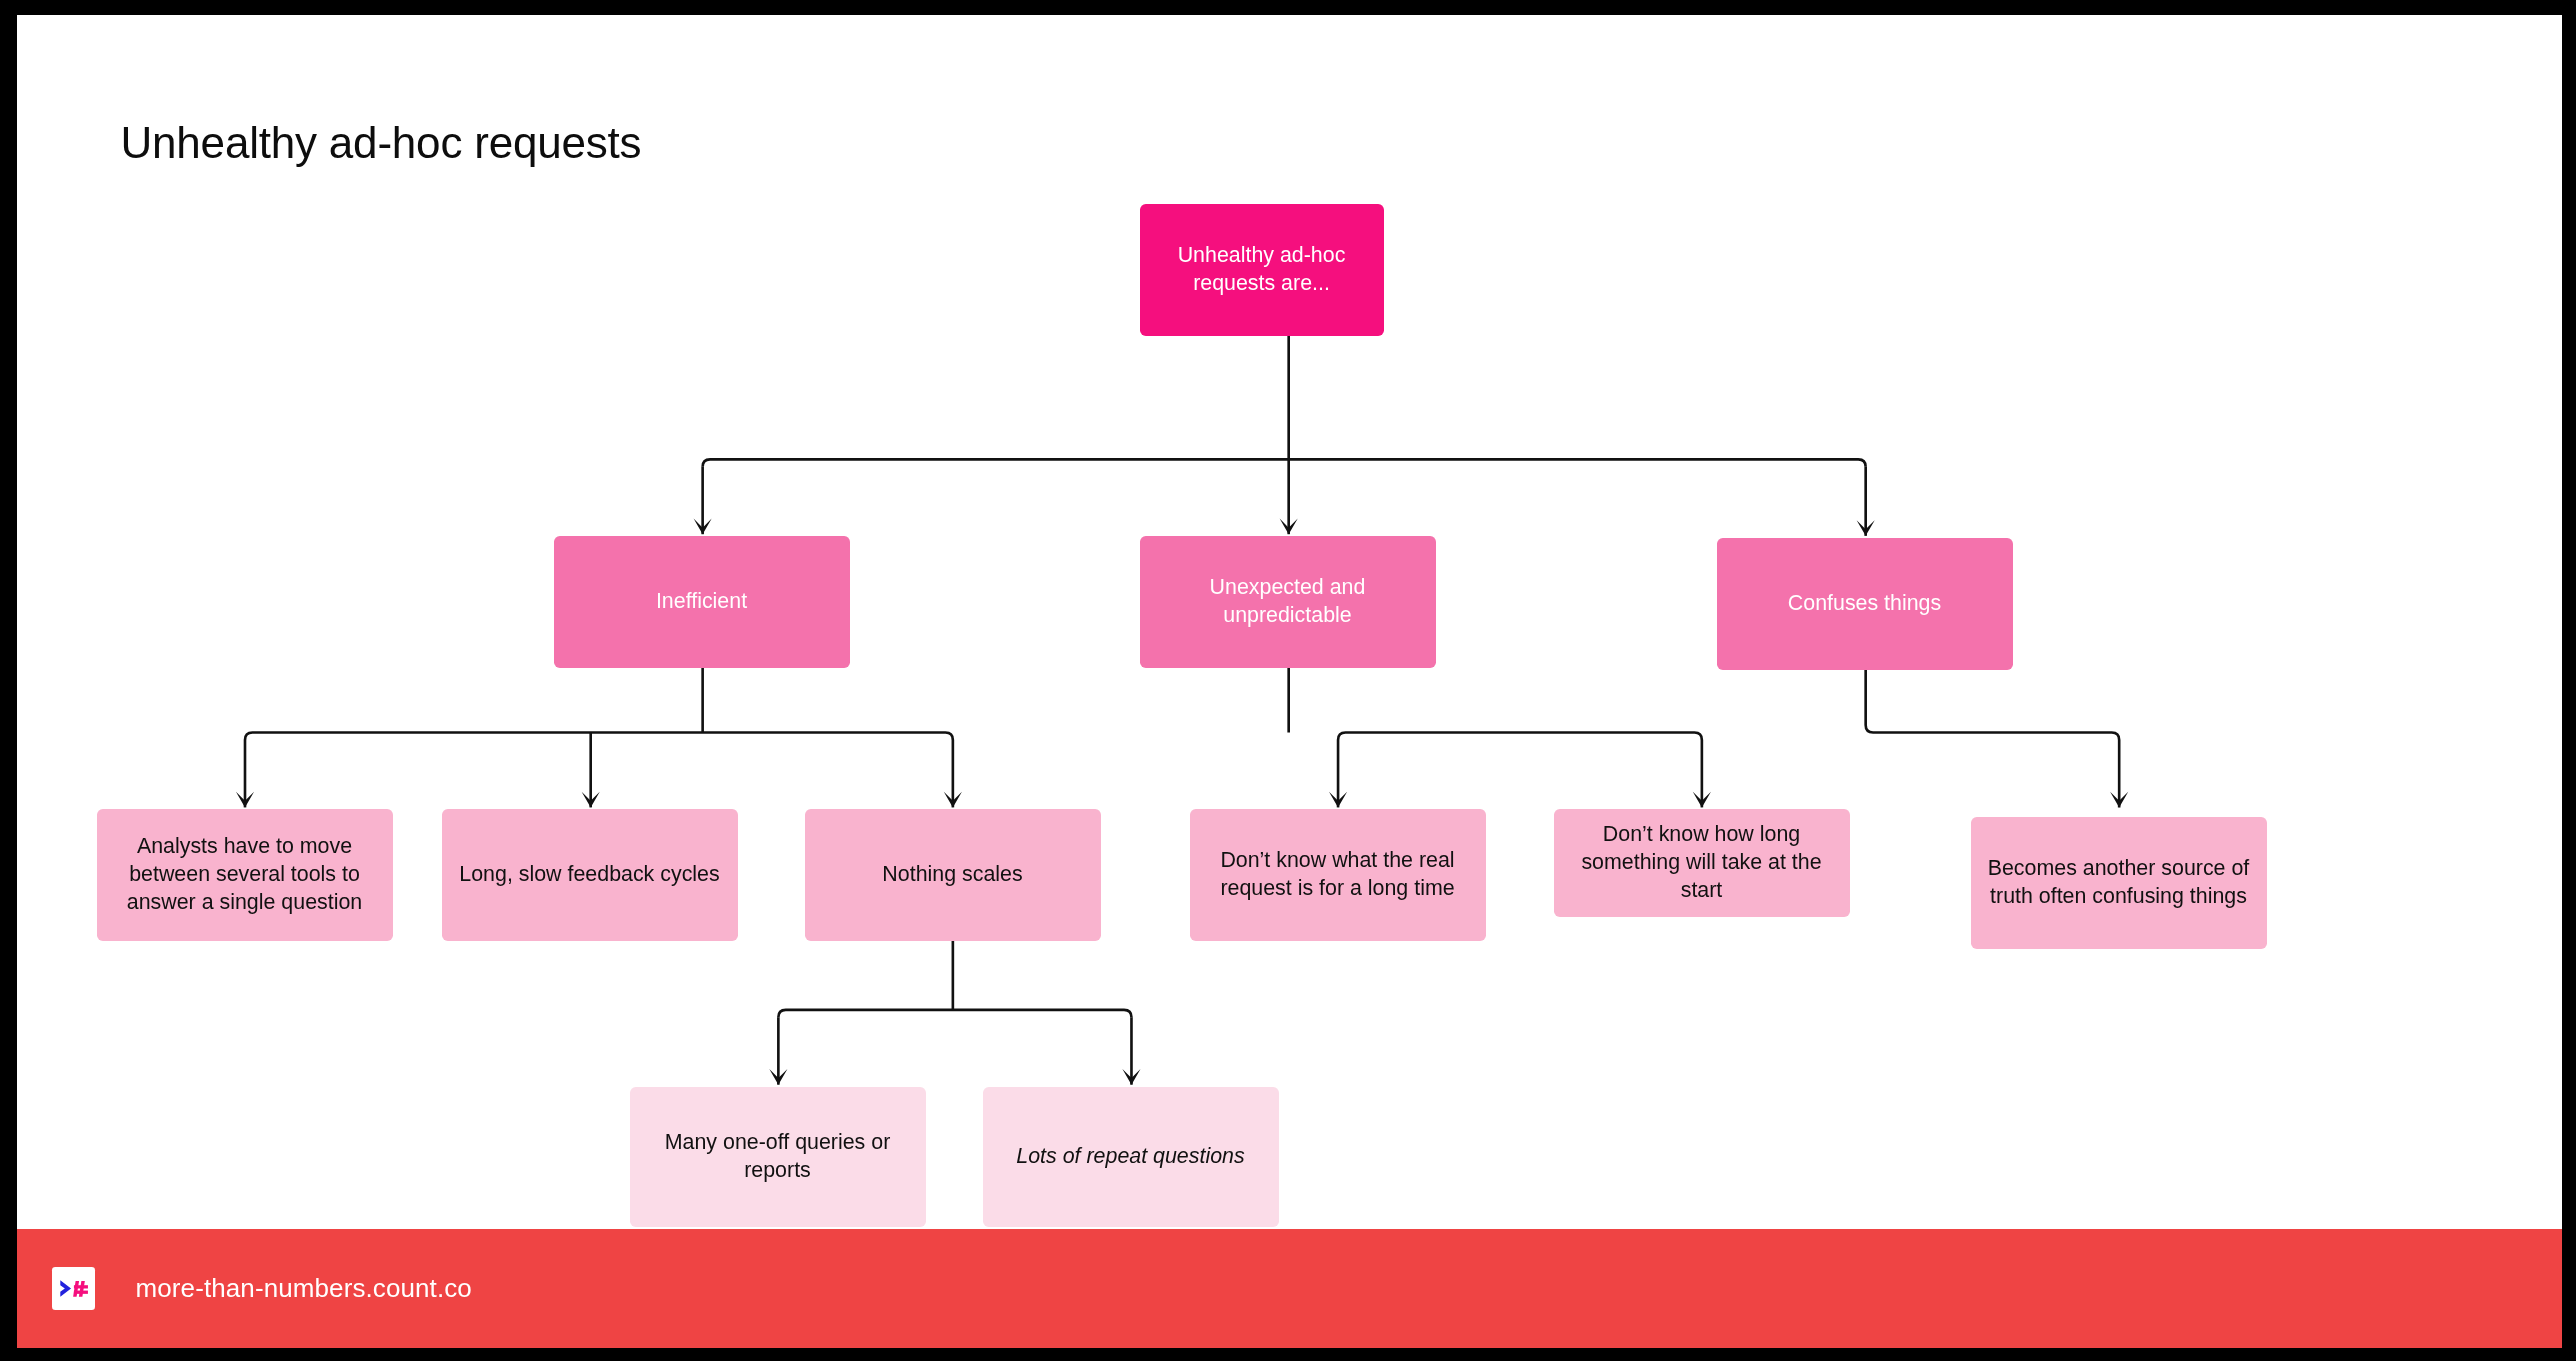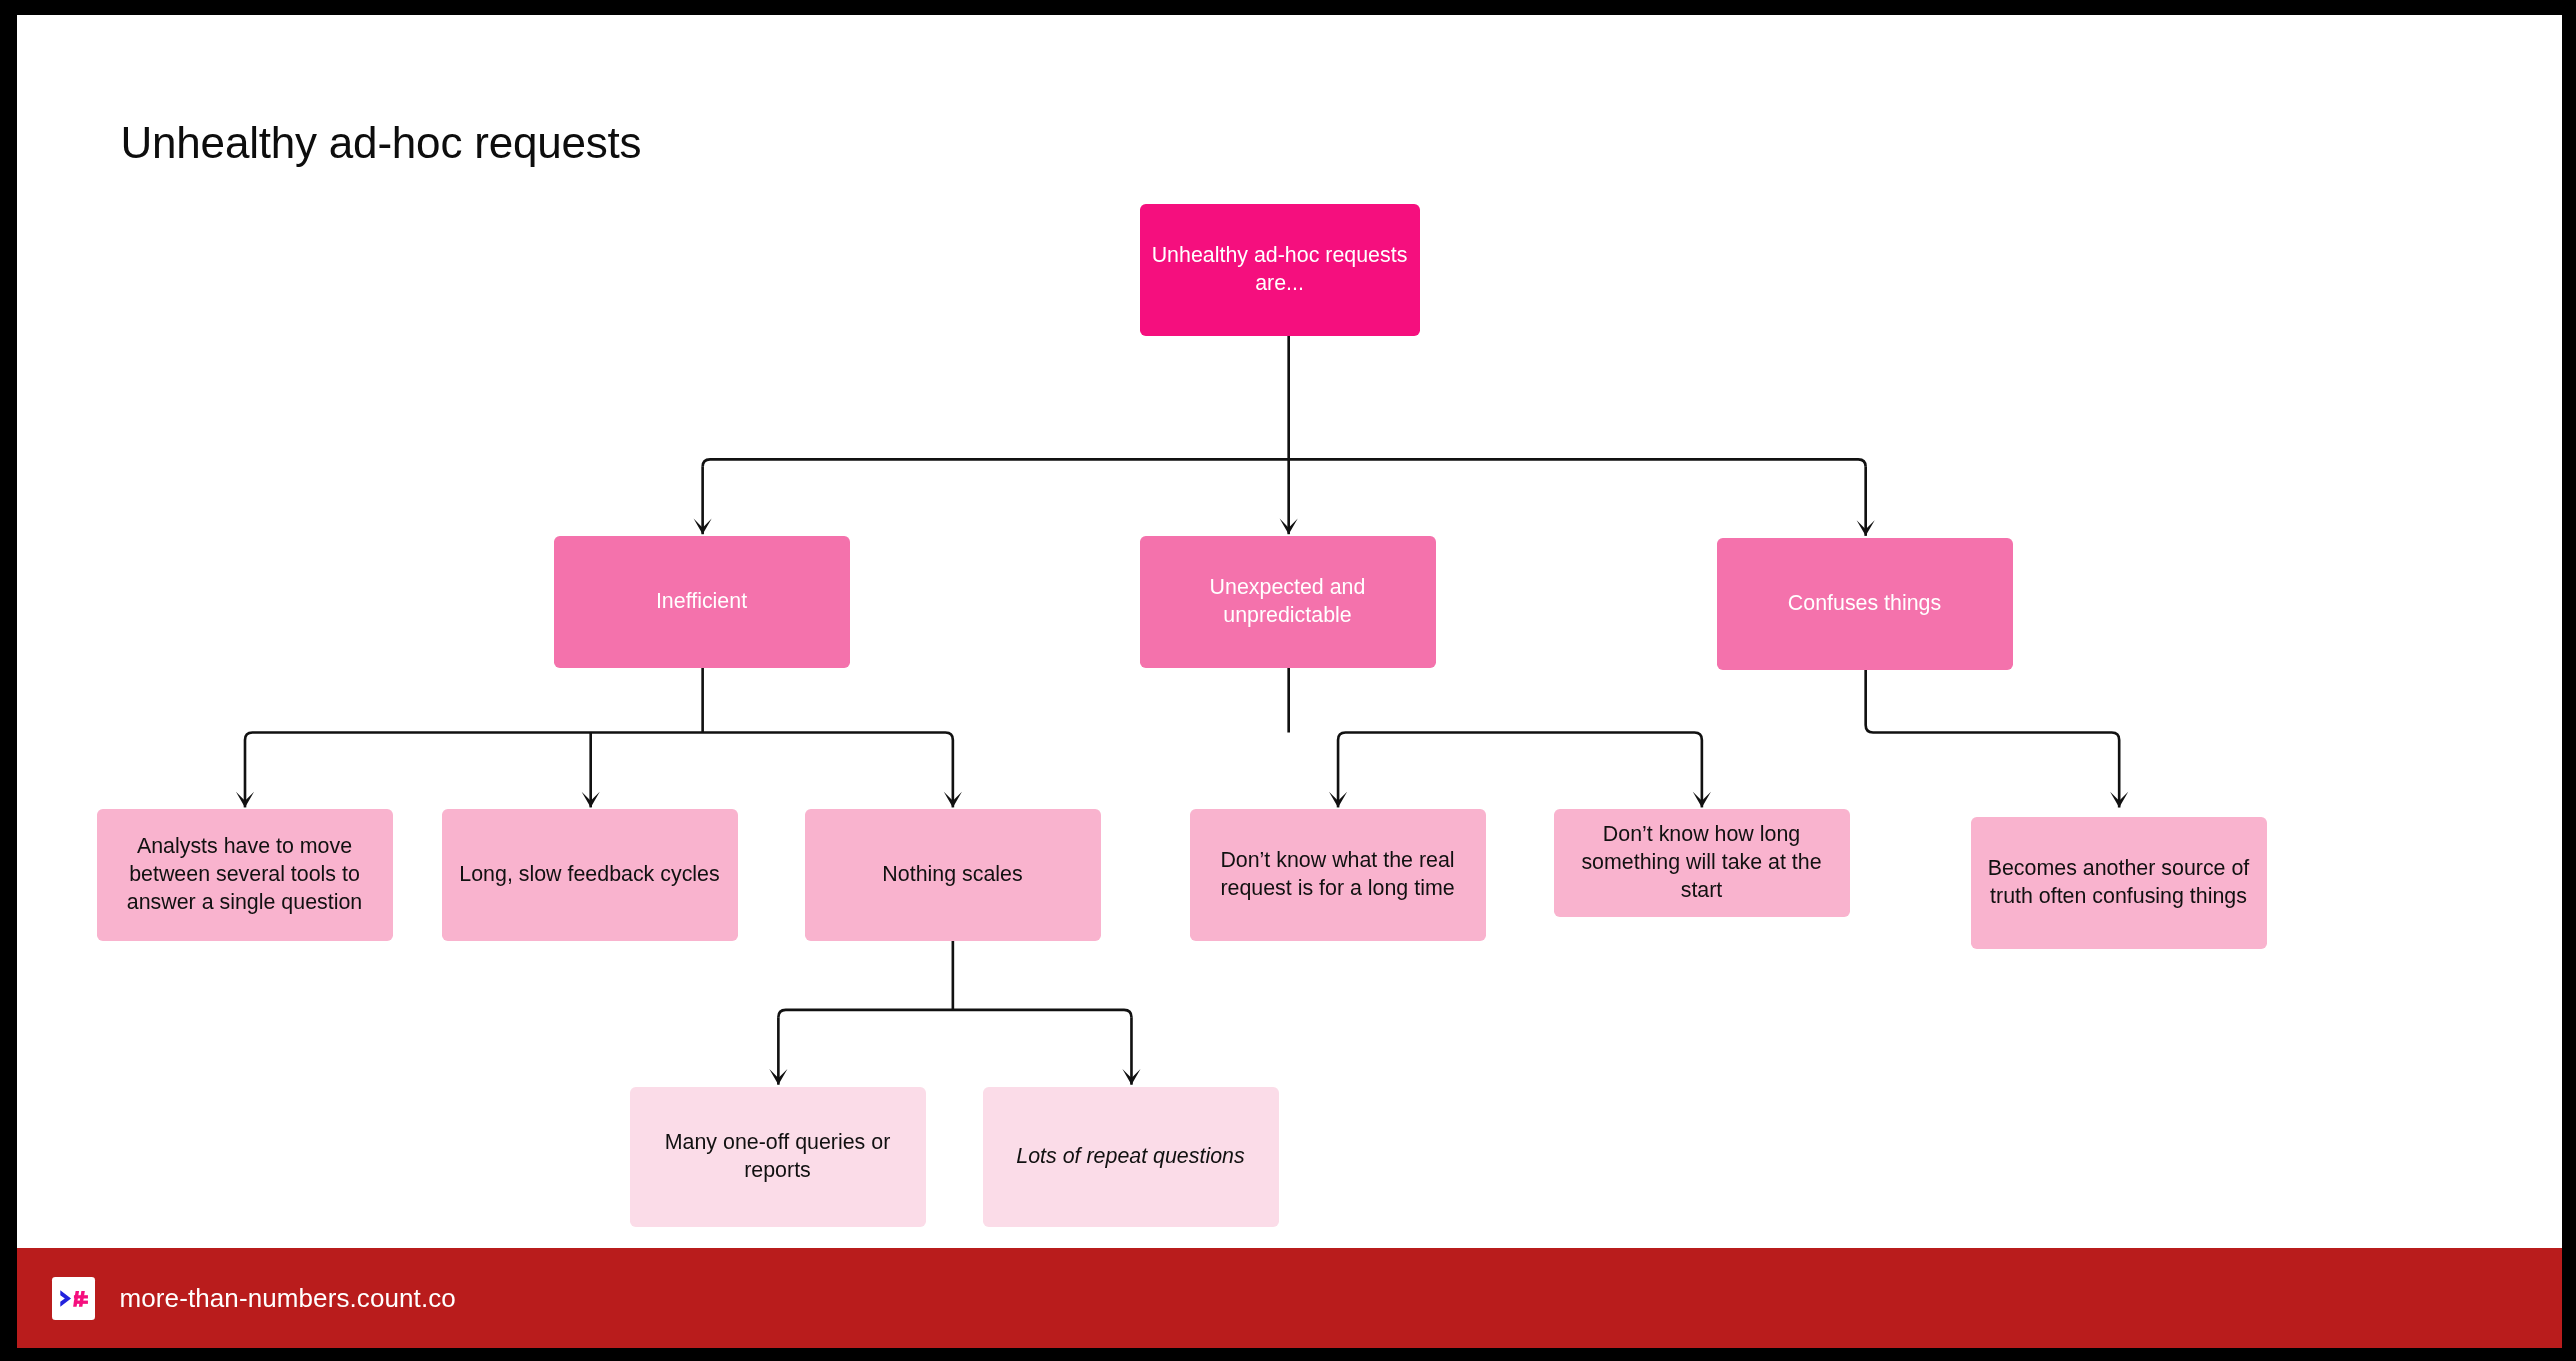--- a/index.html
+++ b/index.html
@@ -73,26 +73,27 @@
   .lvl0 { background: #F50F7E; color: #ffffff; font-size: 21.4px; }
   .lvl1 { background: #F472AC; color: #ffffff; font-size: 21.4px; }
   .lvl2 { background: #F9B3CE; color: #111111; font-size: 21.4px; }
   .lvl3 { background: #FBDCE8; color: #111111; font-size: 21.4px; }
 
   #footer {
     position: absolute;
     left: 0;
     bottom: 0;
     width: 2545px;
-    height: 100px;
-    background: #b91c1c;
+    height: 119px;
+    background: #ef4444;
     display: flex;
     align-items: center;
     padding-left: 35px;
     box-sizing: border-box;
+    gap: 16px;
   }
 
   #footer-logo {
     width: 43px;
     height: 43px;
     background: #ffffff;
     border-radius: 3.3px;
     display: flex;
     align-items: center;
     justify-content: center;
@@ -156,21 +157,21 @@
         <path d="M 1137 1125 L 1137 1209" fill="none" stroke="#111111" stroke-width="3.2" stroke-linecap="butt"></path>
         <path d="M 925 1218
         Q 925 1209 934 1209
         L 1345 1209
         Q 1354 1209 1354 1218" fill="none" stroke="#111111" stroke-width="3.2" stroke-linecap="butt"></path>
         <path d="M 925 1218 L 925 1300" fill="none" stroke="#111111" stroke-width="3.2" stroke-linecap="butt"></path>
         <path d="M 914 1281 L 925 1300 L 936 1281 L 925 1292 Z" fill="#111111"></path>
         <path d="M 1354 1218 L 1354 1300" fill="none" stroke="#111111" stroke-width="3.2" stroke-linecap="butt"></path>
         <path d="M 1343 1281 L 1354 1300 L 1365 1281 L 1354 1292 Z" fill="#111111"></path>
       </svg>
-  <div class="node lvl0" style="left: 1123px; top: 189px; width: 280px; height: 132px;">
+  <div class="node lvl0" style="left: 1123px; top: 189px; width: 244px; height: 132px;">
         <span class="node-label">Unhealthy ad-hoc requests are...</span>
       </div>
       <div class="node lvl1" style="left: 537px; top: 521px; width: 296px; height: 132px;">
         <span class="node-label">Inefficient</span>
       </div>
       <div class="node lvl1" style="left: 1123px; top: 521px; width: 296px; height: 132px;">
         <span class="node-label">Unexpected and unpredictable</span>
       </div>
       <div class="node lvl1" style="left: 1700px; top: 523px; width: 296px; height: 132px;">
         <span class="node-label">Confuses things</span>

